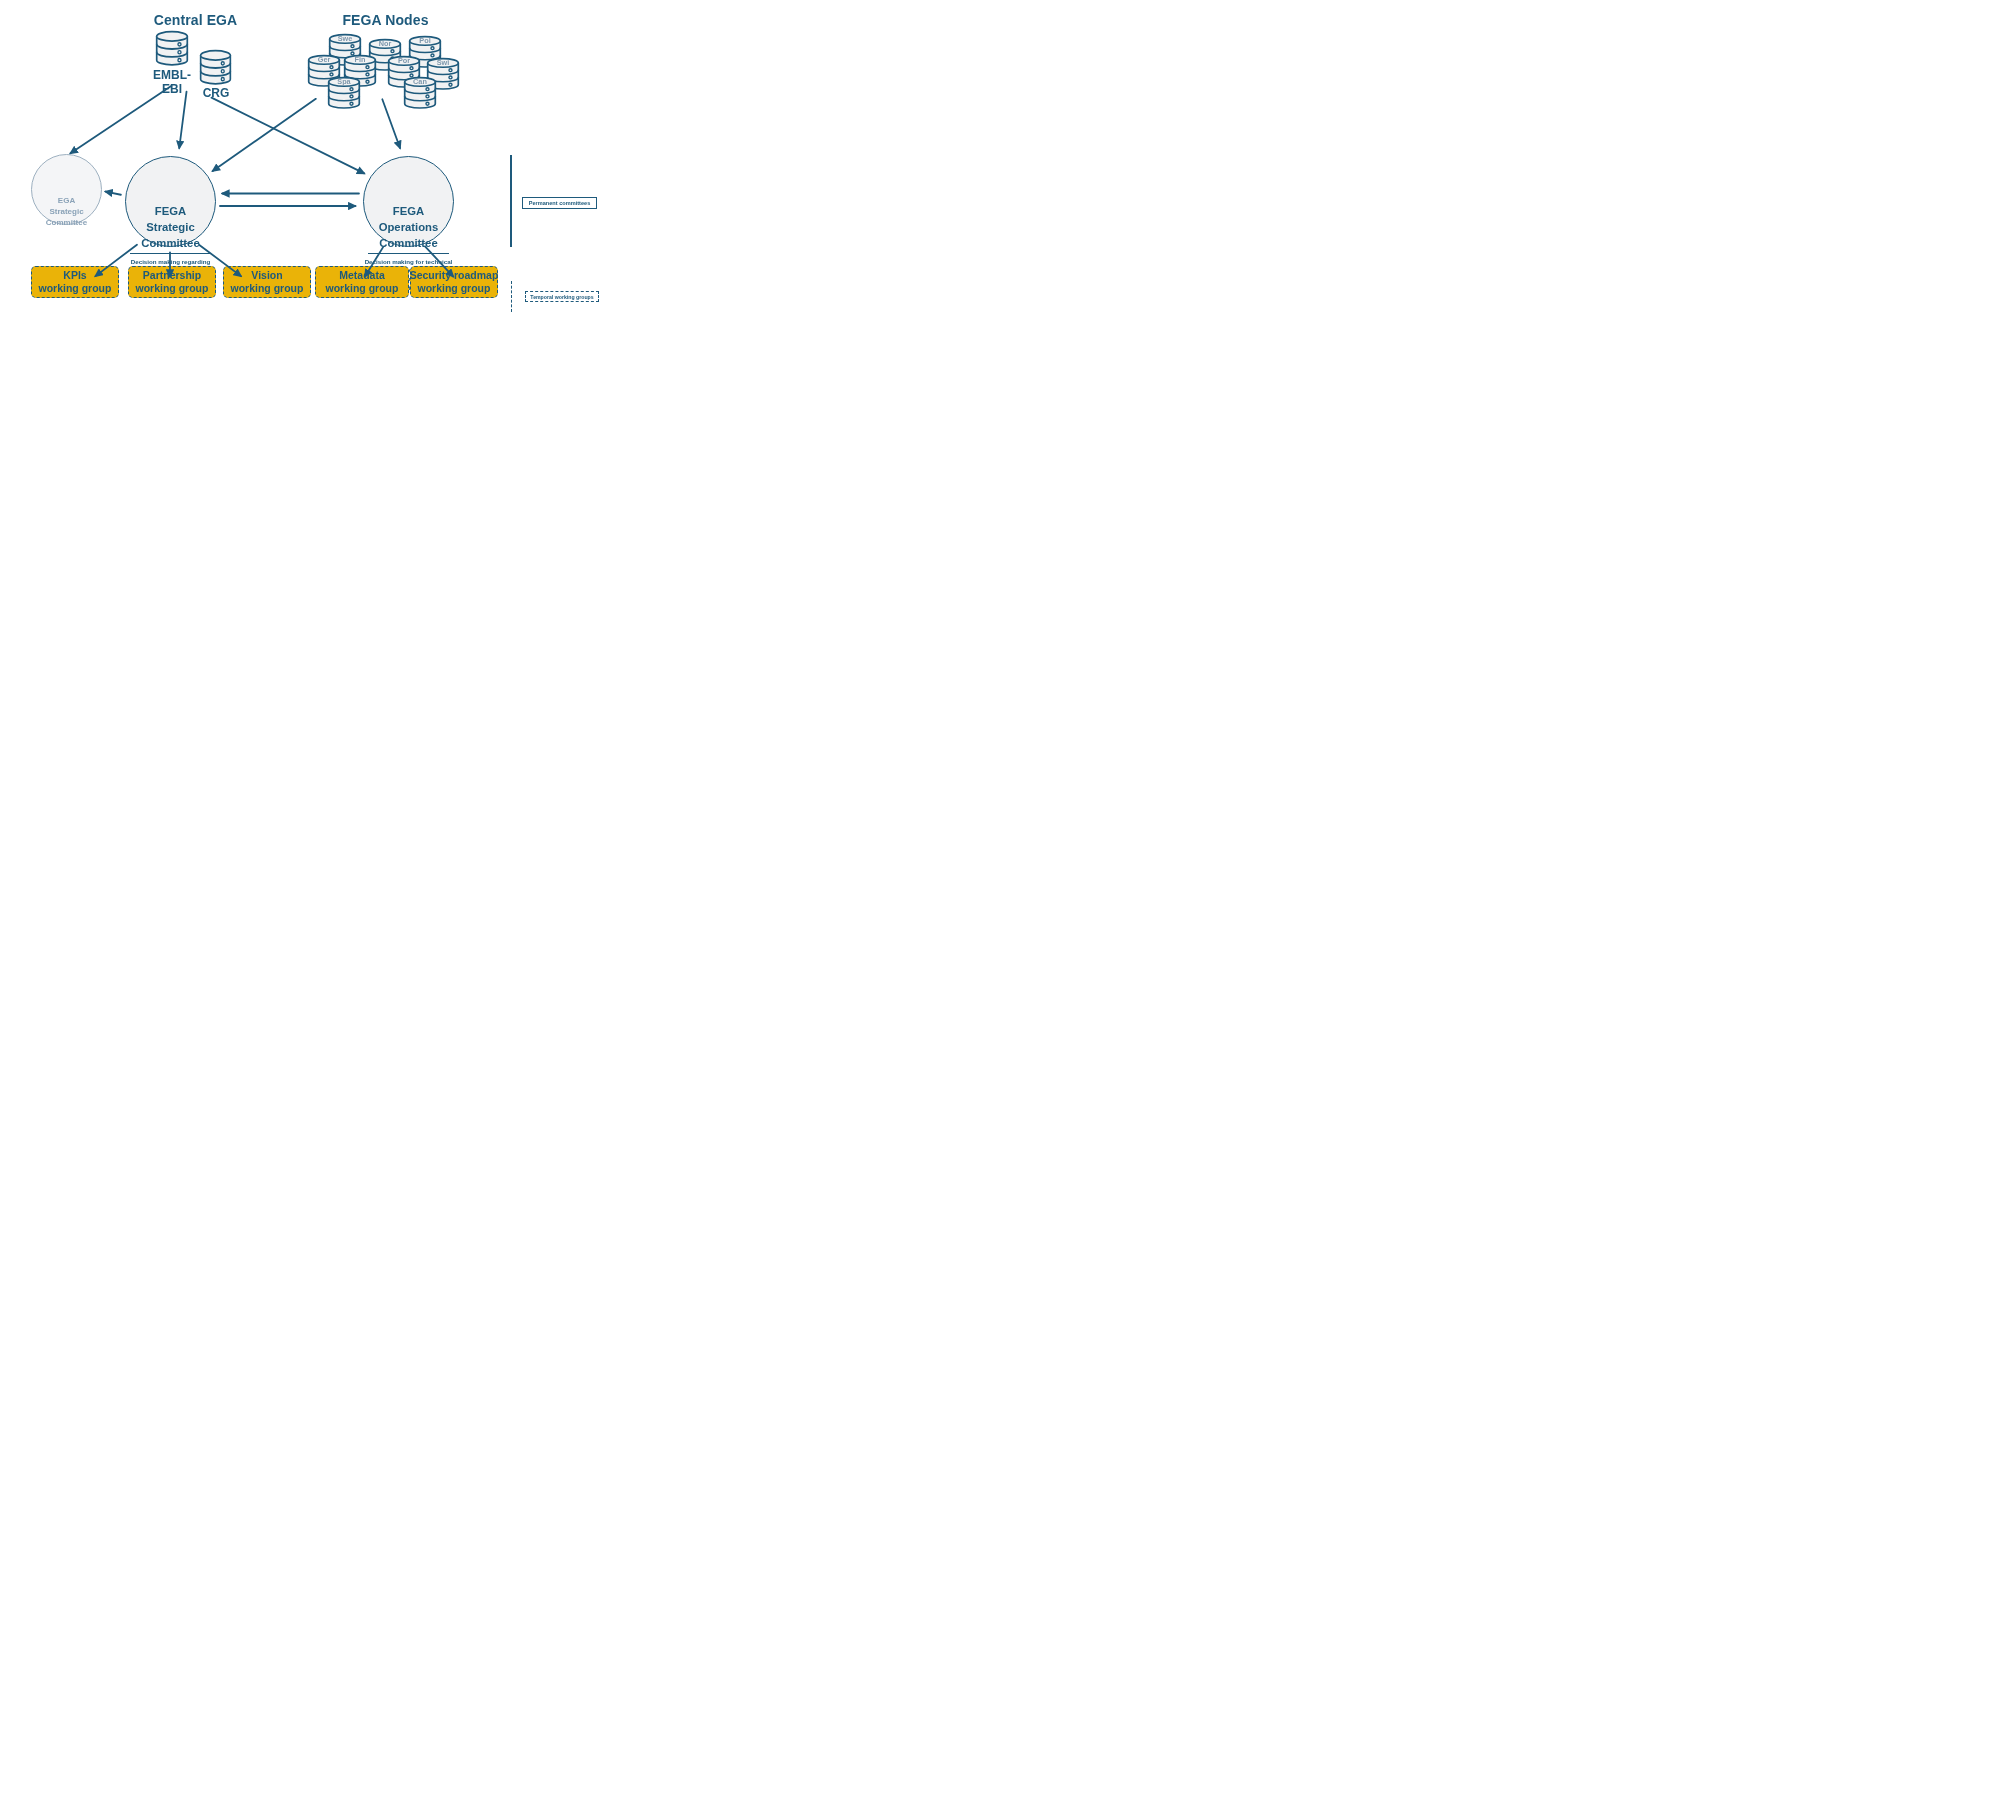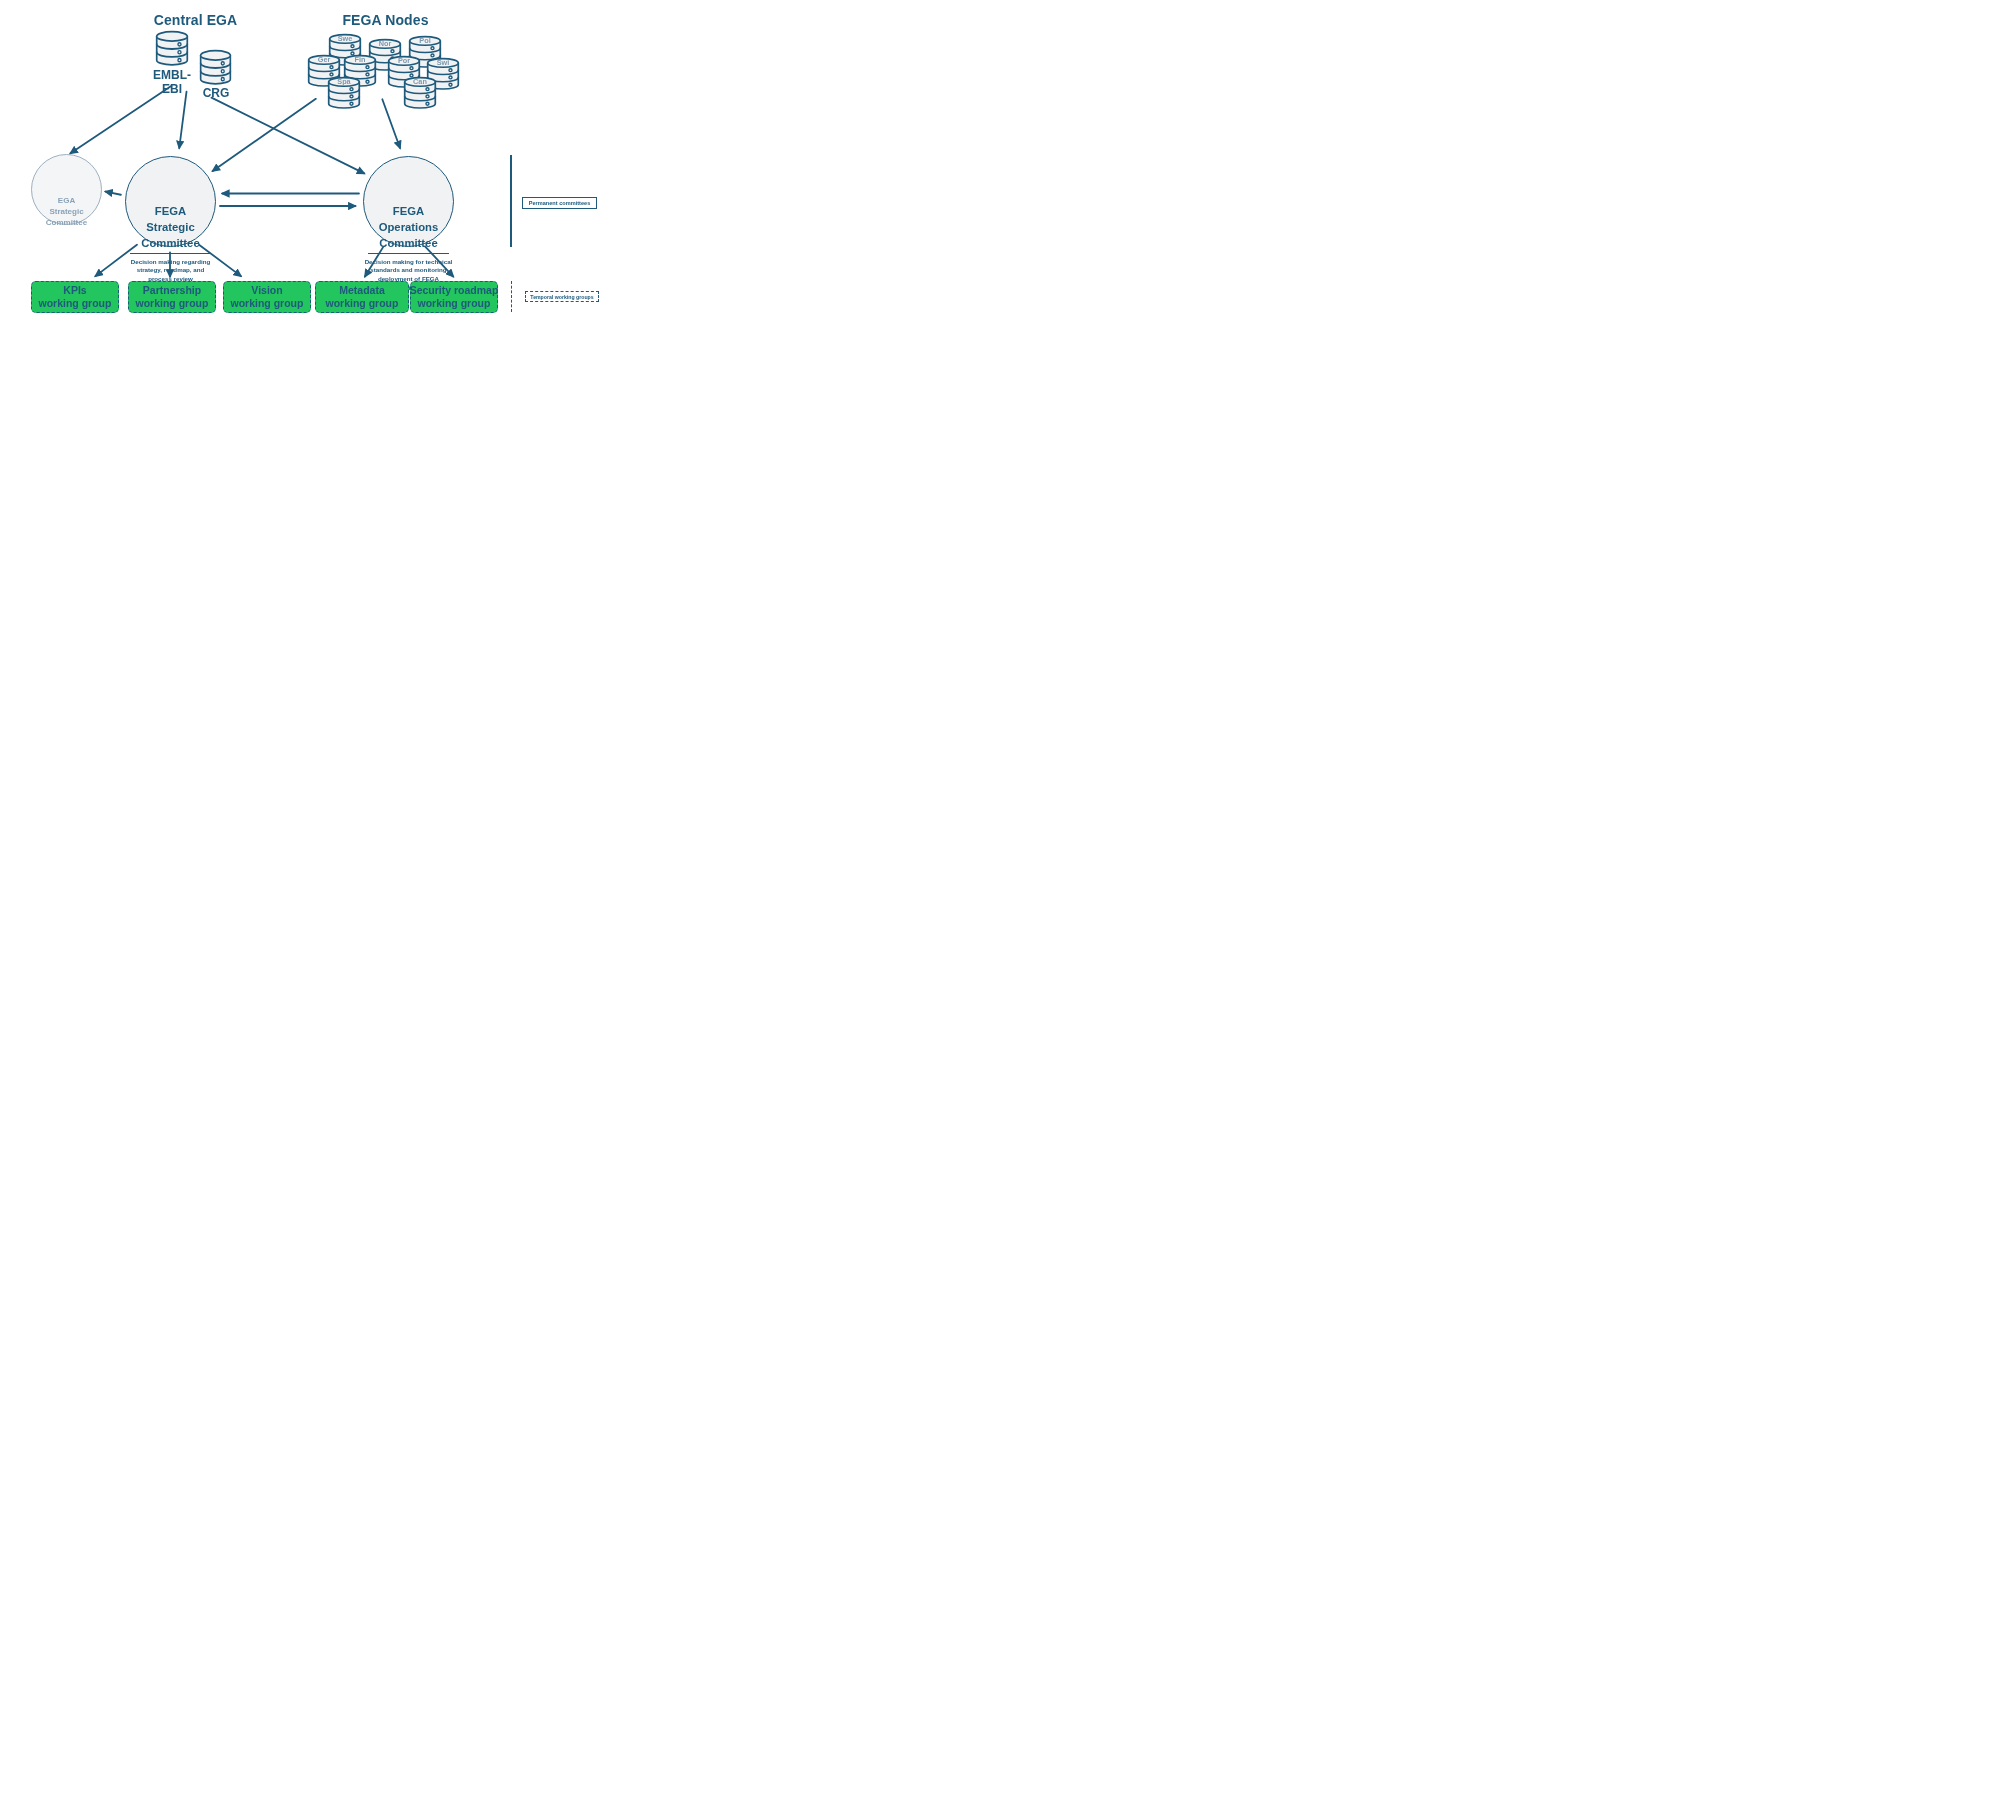--- a/index.html
+++ b/index.html
@@ -38,22 +38,22 @@
   .circle-title { font-size:11.3px; line-height:16px; font-weight:800; color:#1e5a7c; text-align:center; white-space:nowrap; }
   .circle-divider { width:81px; border-top:1px solid #1e5a7c; margin:1.6px auto 3.6px; }
   .circle-desc { font-size:6.2px; line-height:8.7px; font-weight:600; color:#1e5a7c; text-align:center; white-space:nowrap; }
 
   .circle.ega { background:#f4f5f7; border:0.6px solid #9db0c0; }
   .circle.ega .circle-inner { justify-content:center; padding-top:0; }
   .circle.ega .circle-title { font-size:8px; line-height:11px; color:#8ba3b8; }
 
   
   .wg-box {
-    position:absolute; top:281px; height:32px; box-sizing:border-box;
-    border:0.8px dashed #1e5a7c; border-radius:4.8px; background:#22c55e;
+    position:absolute; top:266px; height:32px; box-sizing:border-box;
+    border:0.8px dashed #1e5a7c; border-radius:4.8px; background:#eab308;
     display:flex; flex-direction:column; align-items:center; justify-content:center;
   }
   .wg-name, .wg-type { font-size:10.5px; line-height:13.3px; font-weight:800; color:#1e5a7c; text-align:center; white-space:nowrap; }
 
   
   .legend-line-solid { position:absolute; left:510px; top:155px; width:1.6px; height:92px; background:#1e5a7c; }
   .legend-line-dashed { position:absolute; left:511px; top:281px; height:31px; width:0; border-left:1.2px dashed #1e5a7c; }
   .legend-box {
     position:absolute; box-sizing:border-box; background:#ffffff;
     display:flex; align-items:center; justify-content:center;

